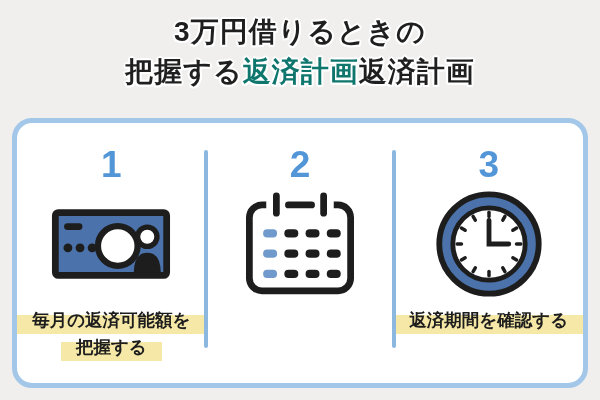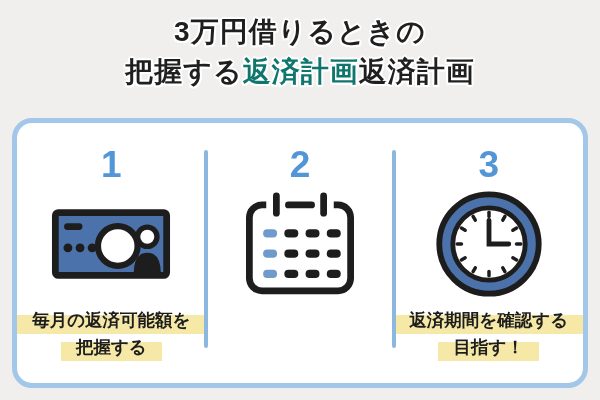--- a/index.html
+++ b/index.html
@@ -156,16 +156,15 @@
           <line x1="29.4" y1="74.5" x2="33.3" y2="72.3"></line>
           <line x1="25" y1="58" x2="29.5" y2="58"></line>
           <line x1="29.4" y1="41.5" x2="33.3" y2="43.8"></line>
           <line x1="41.5" y1="29.4" x2="43.8" y2="33.3"></line>
         </g>
         <path d="M58 33.5 L58 58 L78.5 58" fill="none" stroke="#1d1d1d" stroke-width="5" stroke-linecap="round"></path>
       </svg>
     </div>
     <div class="caption">
       <span class="hl">返済期間を確認する</span><br>
-      <span class="hl">目指す！</span>
     </div>
   </div>
 </div>
 
 </body></html>

